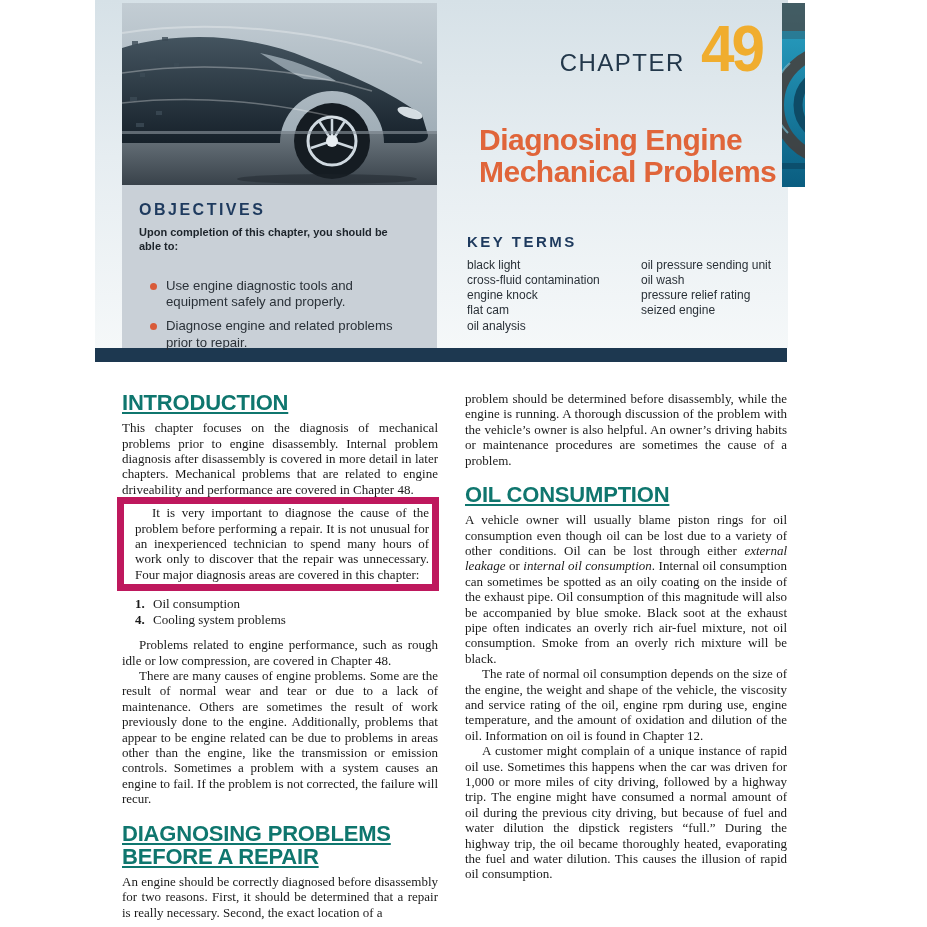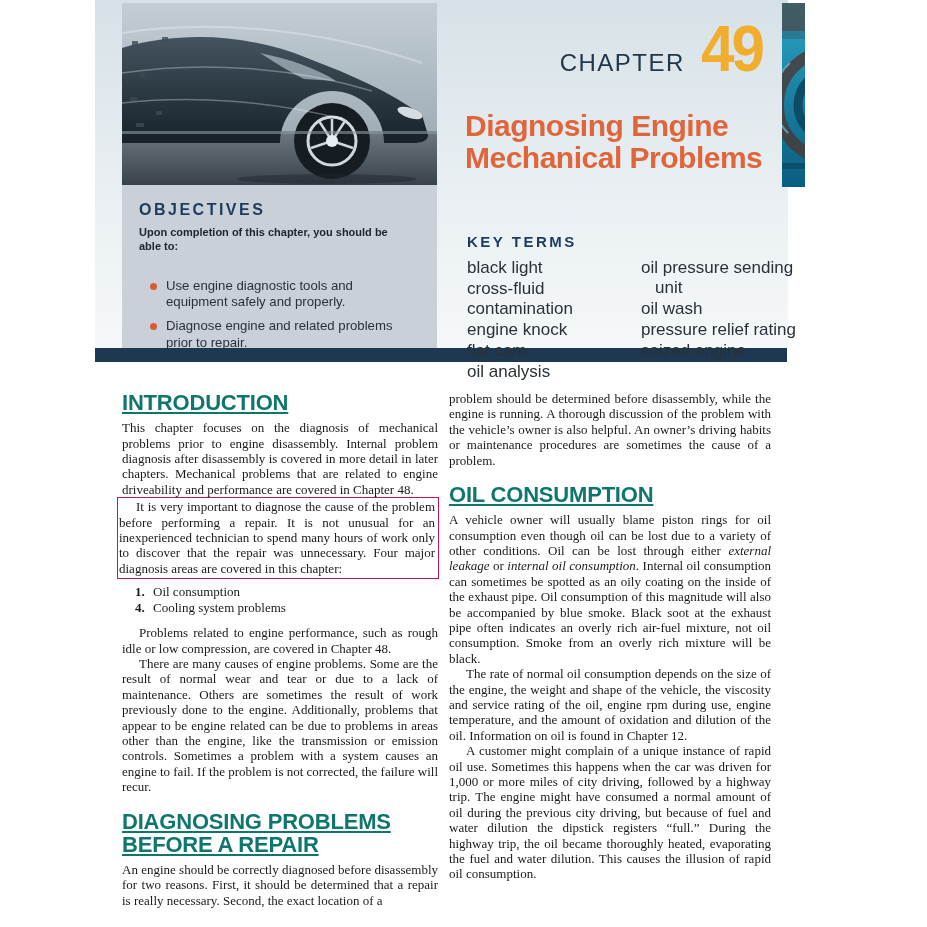--- a/index.html
+++ b/index.html
@@ -25,21 +25,21 @@
   .chapter-line {
     position:absolute; left:460px; top:22px; width:302px;
     display:flex; justify-content:flex-end; align-items:baseline; gap:12px;
     font-family:"Liberation Sans","DejaVu Sans",sans-serif;
   }
   .chapter-word { font-size:24px; color:#22374a; letter-spacing:1.5px; font-weight:400; }
   .chapter-num  { font-size:64px; font-weight:800; color:#f0ad2e; letter-spacing:-3px; line-height:.85;
                   transform:scaleX(.94); transform-origin:right bottom; }
 
   .chapter-title {
-    position:absolute; left:465px; top:110px; width:312px; margin:0;
+    position:absolute; left:465px; top:110px; width:312px; margin:14px;
     font-family:"Liberation Sans","DejaVu Sans",sans-serif;
     font-size:30px; line-height:1.08; font-weight:bold; color:#e0653a; letter-spacing:-.5px;
   }
 
   
   .objectives-box {
     position:absolute; left:122px; top:185px; width:315px; height:163px;
     background:#c9d0d7; box-sizing:border-box; padding:16px 26px 0 17px;
     font-family:"Liberation Sans","DejaVu Sans",sans-serif;
   }
@@ -49,40 +49,40 @@
   .obj-list li { display:flex; margin:0 0 7px; font-size:13.2px; line-height:1.28; color:#2a3138; }
   .obj-bullet { flex:0 0 auto; width:7px; height:7px; border-radius:50%; background:#d95b39; margin:5px 9px 0 3px; }
 
   
   .key-terms {
     position:absolute; left:467px; top:233px; width:332px;
     font-family:"Liberation Sans","DejaVu Sans",sans-serif;
   }
   .kt-heading { margin:0 0 8px; font-size:15px; font-weight:bold; letter-spacing:2.5px; color:#1e3a5e; }
   .kt-cols { display:flex; }
-  .kt-col { list-style:none; margin:0; padding:0; width:174px; font-size:17px; line-height:1.18; color:#2a3138; }
+  .kt-col { list-style:none; margin:0; padding:0; width:174px; font-size:12px; line-height:1.18; color:#2a3138; }
   .kt-col li { margin-bottom:1px; }
   .kt-col2 { width:156px; }
   .kt-hang { padding-left:14px; text-indent:-14px; }
 
   
   .col { position:absolute; top:391px; }
   .col-left  { left:122px; width:316px; }
-  .col-right { left:449px; width:322px; }
+  .col-right { left:465px; width:322px; }
 
   .section-heading {
     font-family:"Liberation Sans","DejaVu Sans",sans-serif;
     font-weight:bold; font-size:22px; line-height:1.05; color:#0f766e;
     margin:15px 0 6px; letter-spacing:-.2px;text-decoration:underline;
   }
   .col .section-heading:first-child { margin-top:0; }
 
   .body-p { margin:0; font-size:13px; line-height:15.4px; text-align:justify; }
   .indent { text-indent:17px; }
-  .boxed  { border:1px solid #be185d; padding:1px 3px 2px 1px; margin-left:-5px; margin-right:-1px; }
+  .boxed  { border:7px solid #be185d; padding:1px 3px 2px 11px; margin-left:-5px; margin-right:-1px; }
   em { font-style:italic; }
 
   .diag-list { list-style:none; margin:5px 0 9px; padding:0 0 0 13px; }
   .diag-list li { font-size:13px; line-height:16px; }
   .diag-num { font-weight:bold; display:inline-block; width:18px; }
 </style>
 </head>
 <body>
 
 <div class="page">

